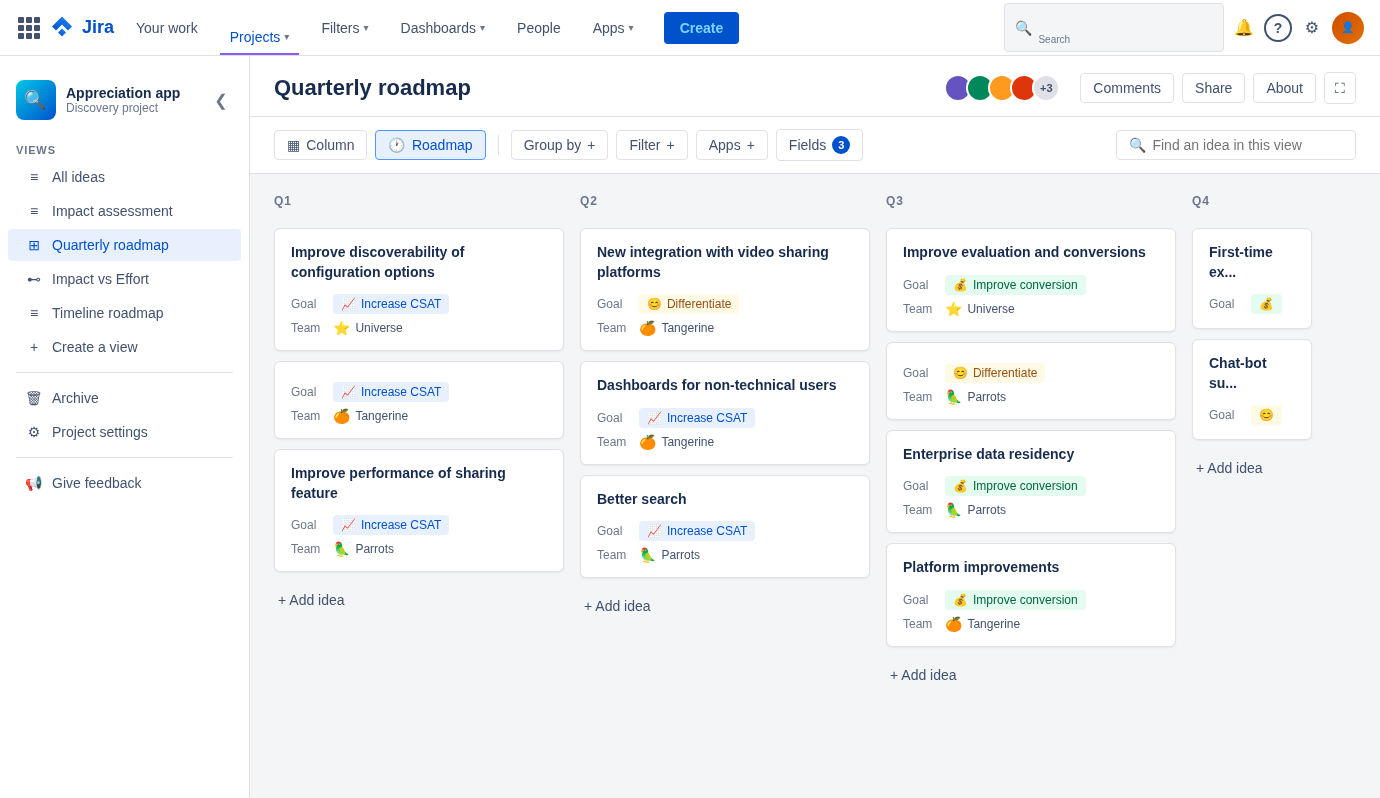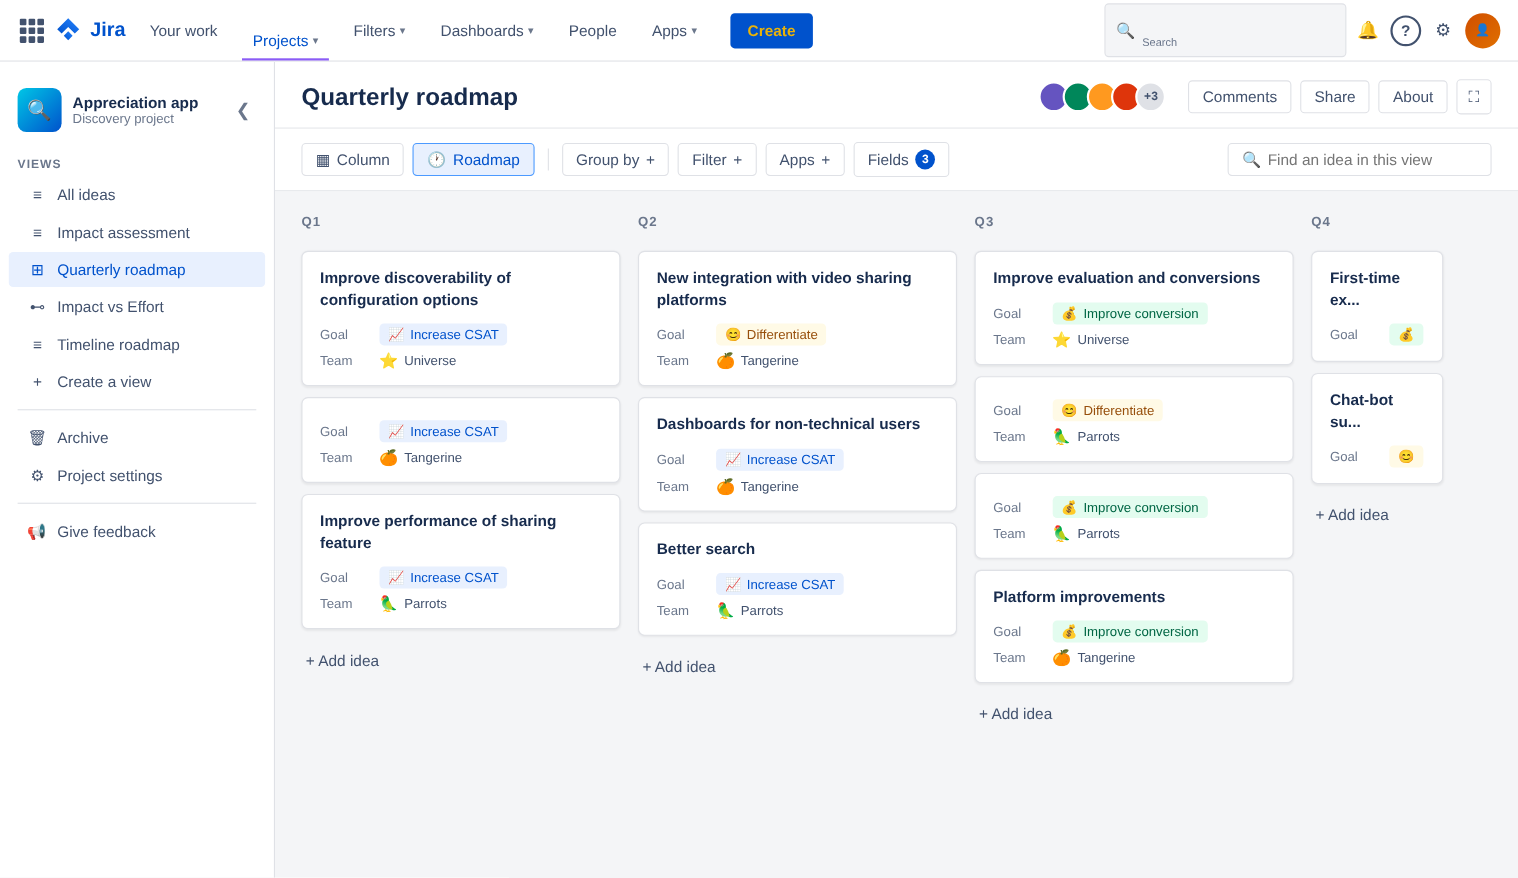--- a/index.html
+++ b/index.html
@@ -6,21 +6,21 @@
     body { font-family: -apple-system, BlinkMacSystemFont, 'Segoe UI', sans-serif; background: #f4f5f7; color: #172b4d; font-size: 14px; }
 
     
     .topnav { background: #fff; border-bottom: 1px solid #dfe1e6; display: flex; align-items: center; padding: 0 16px; height: 56px; gap: 4px; position: fixed; top: 0; left: 0; right: 0; z-index: 100; }
     .topnav-logo { display: flex; align-items: center; gap: 6px; margin-right: 8px; }
     .topnav-logo-text { color: #0052cc; font-size: 18px; font-weight: 700; }
     .topnav-nav { display: flex; align-items: center; gap: 12px; flex: 1; }
     .nav-item { padding: 8px 10px; border-radius: 4px; cursor: pointer; font-size: 14px; color: #42526e; display: flex; align-items: center; gap: 4px; white-space: nowrap; }
     .nav-item.active { color: #0052cc; border-bottom: 2px solid #8b5cf6; border-radius: 0; margin-top: 20px; }
     .nav-chevron { font-size: 10px; color: #6b778c; }
-    .btn-create { background: #0052cc; color: #eab308; border: none; border-radius: 4px; padding: 8px 16px; font-size: 14px; font-weight: 600; cursor: pointer; margin-left: 8px; }
+    .btn-create { background: #0052cc; color: #7dd3fc; border: none; border-radius: 4px; padding: 8px 16px; font-size: 14px; font-weight: 600; cursor: pointer; margin-left: 8px; }
     .topnav-right { display: flex; align-items: center; gap: 4px; margin-left: auto; }
     .search-box { display: flex; align-items: center; background: #f4f5f7; border: 1px solid #dfe1e6; border-radius: 4px; padding: 6px 10px; gap: 6px; width: 220px; cursor: text; }
     .search-placeholder { color: #6b778c; font-size: 10px; margin-top: 24px; }
     .icon-btn { width: 32px; height: 32px; border-radius: 50%; display: flex; align-items: center; justify-content: center; cursor: pointer; color: #42526e; font-size: 16px; }
     .avatar { width: 32px; height: 32px; border-radius: 50%; background: linear-gradient(135deg, #6554c0, #00b8d9); display: flex; align-items: center; justify-content: center; color: white; font-size: 12px; font-weight: 600; overflow: hidden; }
     .grid-icon { display: grid; grid-template-columns: repeat(3,6px); gap: 2px; padding: 2px; }
     .grid-icon-dot { width: 6px; height: 6px; background: #42526e; border-radius: 1px; }
 
     
     .page-layout { display: flex; margin-top: 56px; height: calc(100vh - 56px); }
@@ -66,21 +66,21 @@
     .toolbar-search input { border: none; outline: none; font-size: 14px; color: #172b4d; width: 100%; }
     .toolbar-search-icon { color: #6b778c; }
 
     
     .board { display: flex; padding: 16px 24px; gap: 16px; overflow-x: auto; flex: 1; align-items: flex-start; background: #f4f5f7; }
     .board-column { width: 290px; min-width: 290px; display: flex; flex-direction: column; gap: 12px; }
     .board-column-header { font-size: 12px; font-weight: 700; color: #6b778c; text-transform: uppercase; padding: 4px 0 8px; letter-spacing: 0.08em; }
     .board-cards { display: flex; flex-direction: column; gap: 10px; }
     .board-card { background: #fff; border-radius: 6px; border: 1px solid #dfe1e6; padding: 14px 16px; cursor: pointer; box-shadow: 0 1px 2px rgba(0,0,0,0.06); }
     .card-title { font-size: 14px; font-weight: 600; color: #172b4d; line-height: 1.4; margin-bottom: 12px; }
-    .card-field { display: flex; align-items: center; gap: 20px; margin-top: 6px; }
+    .card-field { display: flex; align-items: center; gap: 8px; margin-top: 6px; }
     .card-field-label { font-size: 12px; color: #6b778c; width: 34px; flex-shrink: 0; }
     .goal-tag { display: flex; align-items: center; gap: 5px; border-radius: 4px; padding: 3px 8px; font-size: 12px; font-weight: 500; }
     .goal-tag.increase-csat { background: #e8f0fe; color: #0052cc; }
     .goal-tag.improve-conversion { background: #e3fcef; color: #006644; }
     .goal-tag.differentiate { background: #fffae6; color: #974f0c; }
     .team-tag { display: flex; align-items: center; gap: 5px; font-size: 12px; color: #42526e; }
     .team-emoji { font-size: 14px; }
     .add-idea-btn { display: flex; align-items: center; gap: 6px; padding: 8px 4px; color: #42526e; font-size: 14px; cursor: pointer; border-radius: 4px; }
     .board-column-q4 { width: 120px; min-width: 120px; }
 
@@ -421,20 +421,21 @@
             </div>
             <div class="card-field">
               <span class="card-field-label">Team</span>
               <span class="team-tag">
                 <span class="team-emoji">🦜</span>
                 <span>Parrots</span>
               </span>
             </div>
           </div>
           <div class="board-card">
+            <div class="card-title">Enterprise data residency</div>
             <div class="card-field">
               <span class="card-field-label">Goal</span>
               <span class="goal-tag improve-conversion">
                 <span>💰</span>
                 <span>Improve conversion</span>
               </span>
             </div>
             <div class="card-field">
               <span class="card-field-label">Team</span>
               <span class="team-tag">

